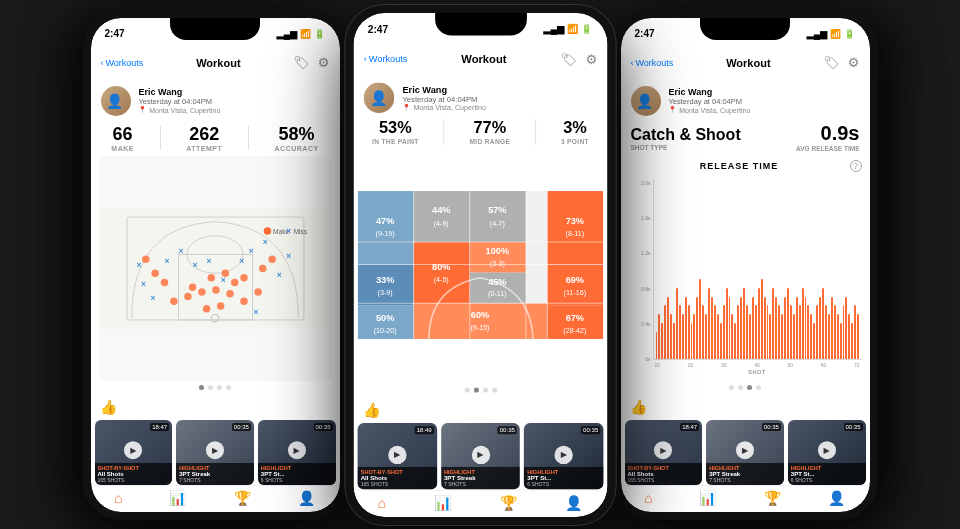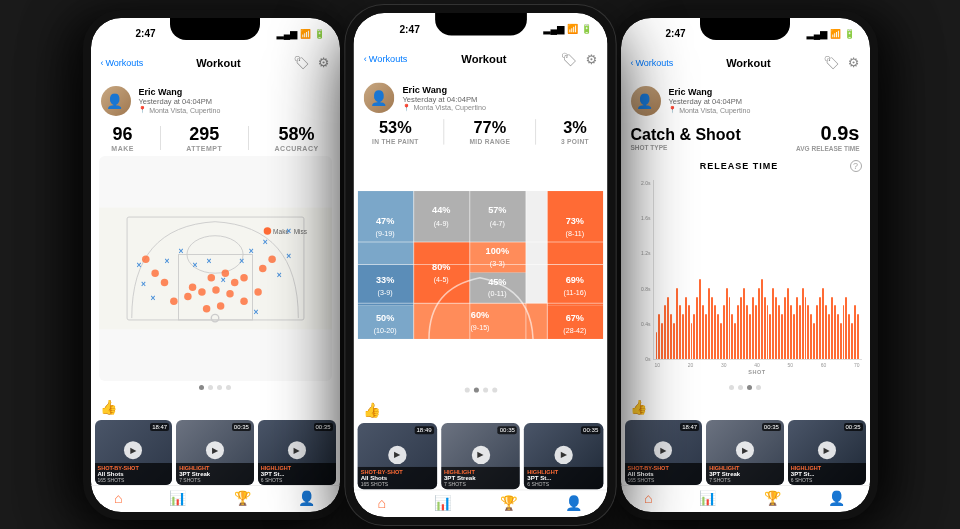--- a/index.html
+++ b/index.html
@@ -63,21 +63,21 @@
       display: flex;
       justify-content: space-between;
       align-items: center;
       padding: 6px 14px 2px;
       font-size: 9px;
       font-weight: 600;
       color: #000;
       height: 28px;
       flex-shrink: 0;
     }
-    .status-time { font-size: 10px; font-weight: 700; margin-left: 31px; }
+    .status-time { font-size: 10px; font-weight: 700; }
     .status-icons { display: flex; gap: 3px; align-items: center; }
     
     .nav-bar {
       display: flex;
       align-items: center;
       justify-content: space-between;
       padding: 2px 10px 4px;
       height: 36px;
       flex-shrink: 0;
     }
@@ -348,26 +348,26 @@
             <span class="profile-date">Yesterday at 04:04PM</span>
             <span class="profile-location">
               <span>📍</span>
               <span>Monta Vista, Cupertino</span>
             </span>
           </div>
         </div>
 
         <div class="stats-row">
           <div class="stat-item">
-            <div class="stat-value">96</div>
+            <div class="stat-value">66</div>
             <div class="stat-label">MAKE</div>
           </div>
           <div class="stat-divider"></div>
           <div class="stat-item">
-            <div class="stat-value">295</div>
+            <div class="stat-value">262</div>
             <div class="stat-label">ATTEMPT</div>
           </div>
           <div class="stat-divider"></div>
           <div class="stat-item">
             <div class="stat-value">58%</div>
             <div class="stat-label">ACCURACY</div>
           </div>
         </div>
 
         <div class="shot-chart">

